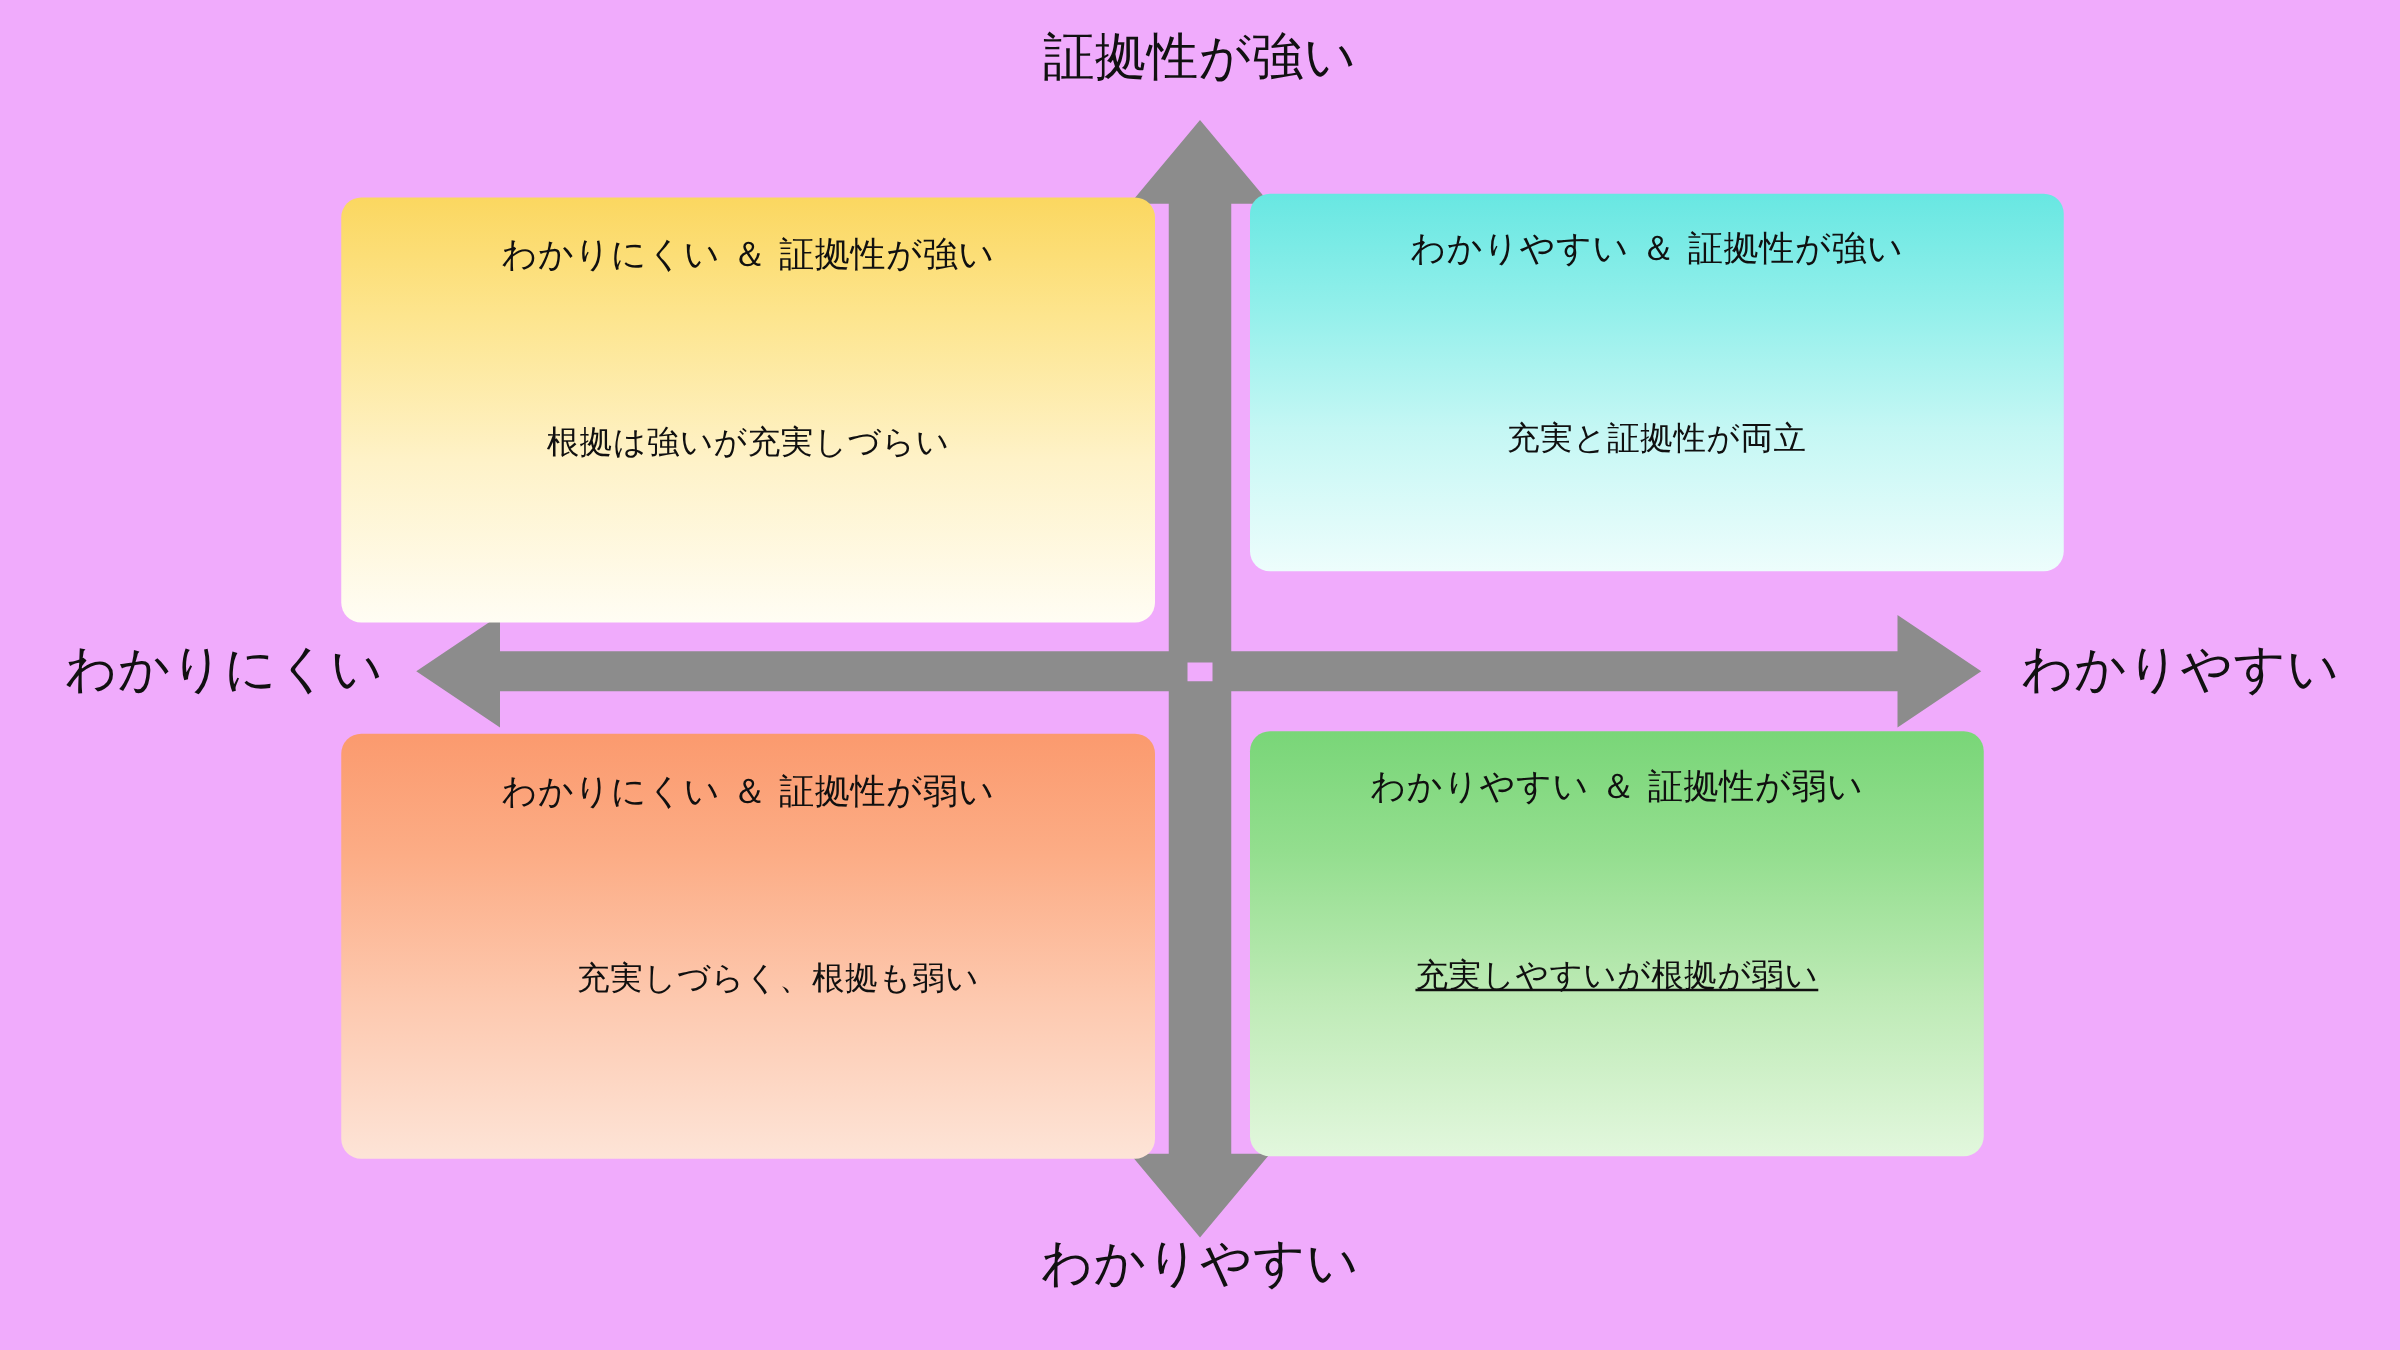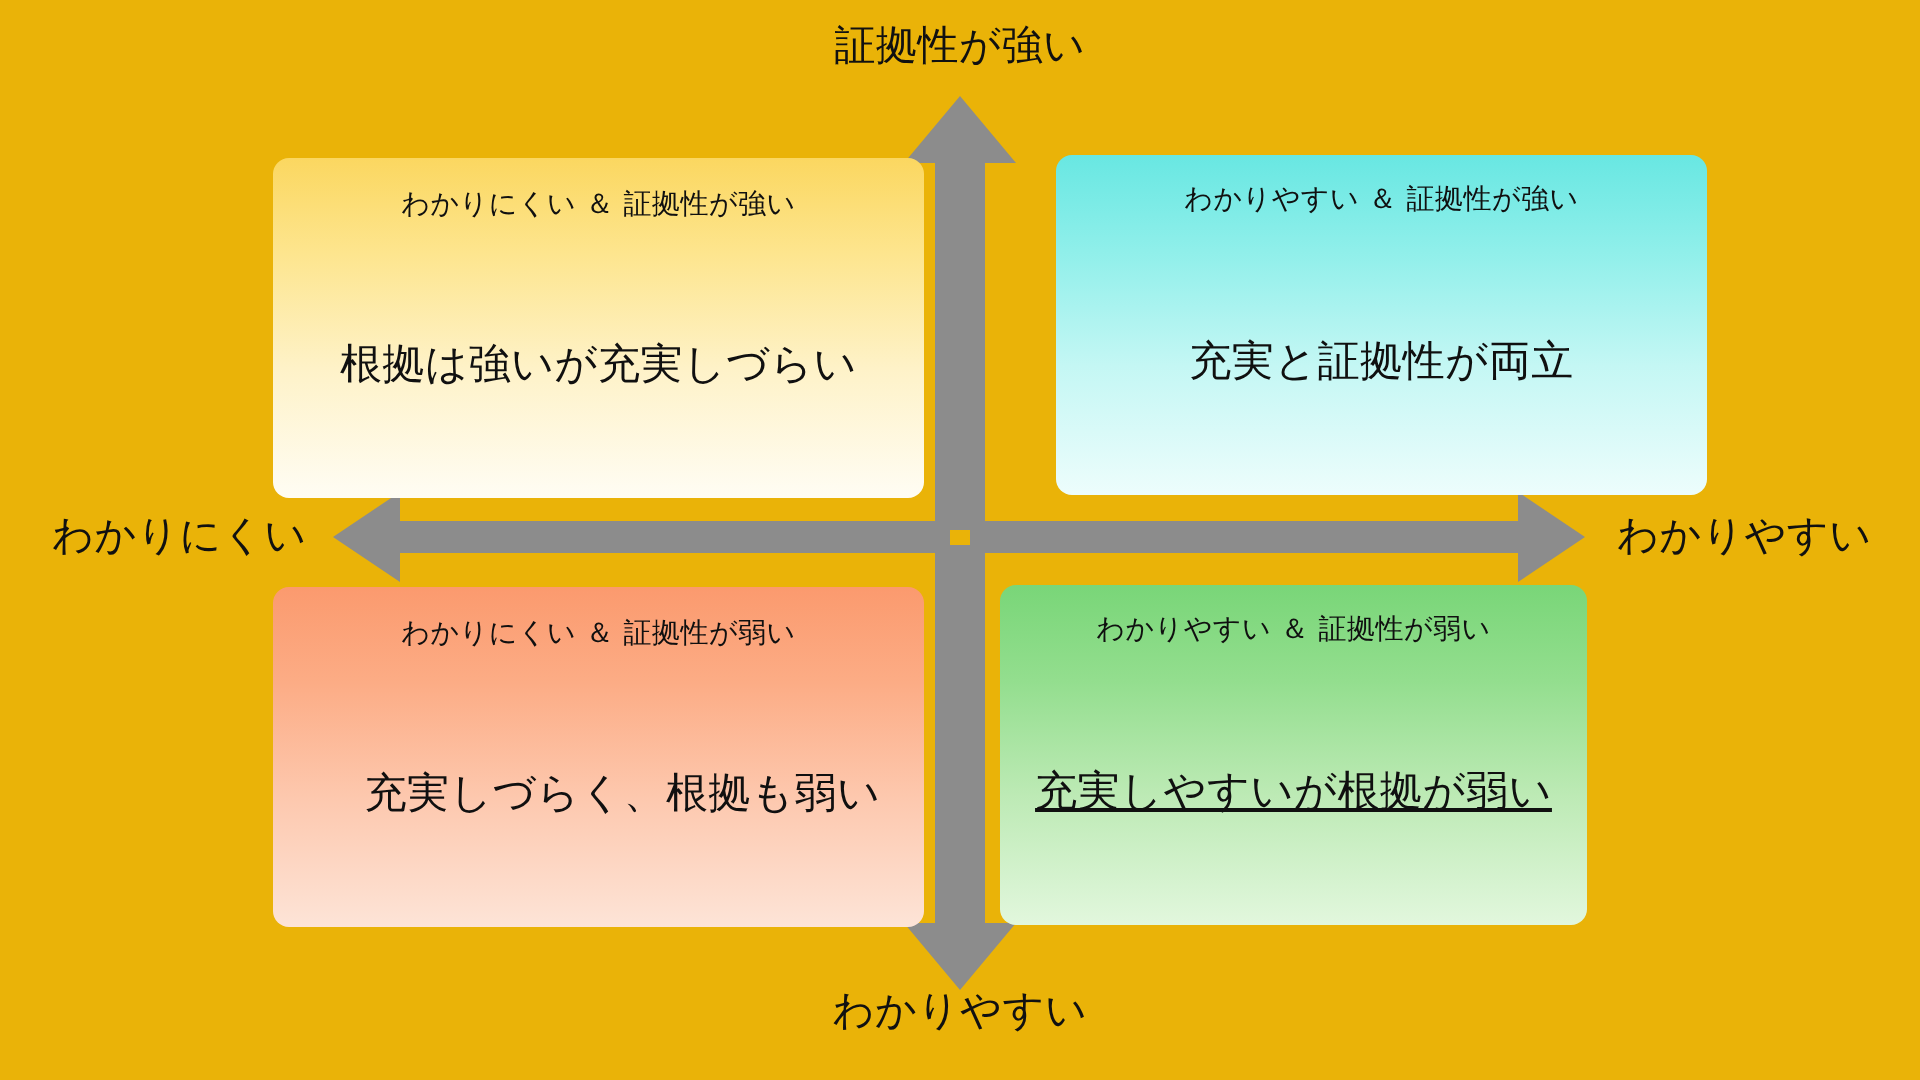--- a/index.html
+++ b/index.html
@@ -12,21 +12,21 @@
     height: 1080px;
     overflow: hidden;
     font-family: "DejaVu Sans", "Liberation Sans", sans-serif;
     color: #1a1a1a;
   }
 
   #canvas {
     position: relative;
     width: 1920px;
     height: 1080px;
-    background: #eab308;
+    background: #f0abfc;
   }
 
   
   .axis-svg {
     position: absolute;
     left: 0;
     top: 0;
     width: 1920px;
     height: 1080px;
     pointer-events: none;
@@ -78,37 +78,37 @@
     line-height: 1.25;
     color: #101010;
     white-space: nowrap;
     letter-spacing: 0.5px;
   }
   .q-sub {
     position: absolute;
     left: 0;
     right: 0;
     text-align: center;
-    font-size: 42px;
+    font-size: 26px;
     line-height: 1.25;
     color: #101010;
     white-space: nowrap;
     letter-spacing: 0.5px;
   }
 
   
   #q-tl {
     left: 273px;  top: 158px;  width: 651px;  height: 340px;
     background: linear-gradient(180deg, #fbd760 0%, #fde58e 28%, #fef2c8 62%, #fffdf4 100%);
   }
   #q-tl .q-title { top: 28px; }
   #q-tl .q-sub   { top: 180px; }
 
   #q-tr {
-    left: 1056px; top: 155px;  width: 651px;  height: 340px;
+    left: 1000px; top: 155px;  width: 651px;  height: 302px;
     background: linear-gradient(180deg, #68e7e2 0%, #8fefea 28%, #c4f7f4 62%, #edfdfc 100%);
   }
   #q-tr .q-title { top: 26px; }
   #q-tr .q-sub   { top: 180px; }
 
   #q-bl {
     left: 273px;  top: 587px;  width: 651px;  height: 340px;
     background: linear-gradient(180deg, #fb9a6e 0%, #fcac85 28%, #fdc8ae 62%, #fde4d7 100%);
   }
   #q-bl .q-title { top: 28px; }

